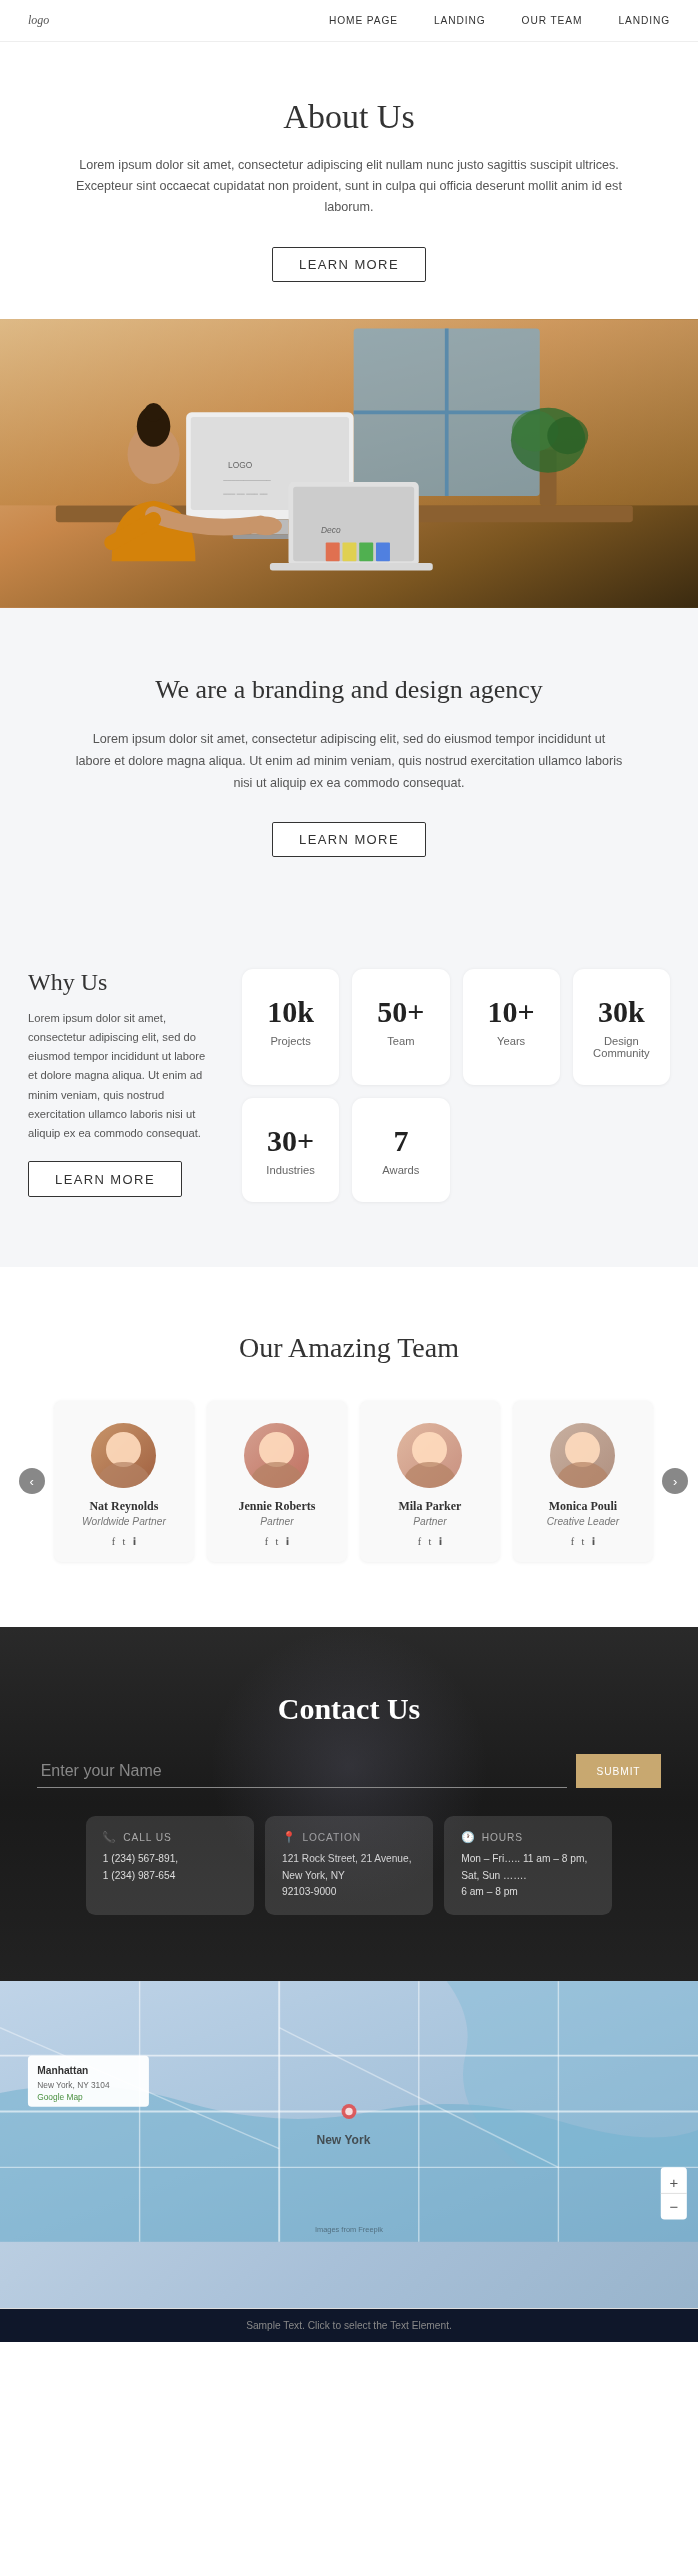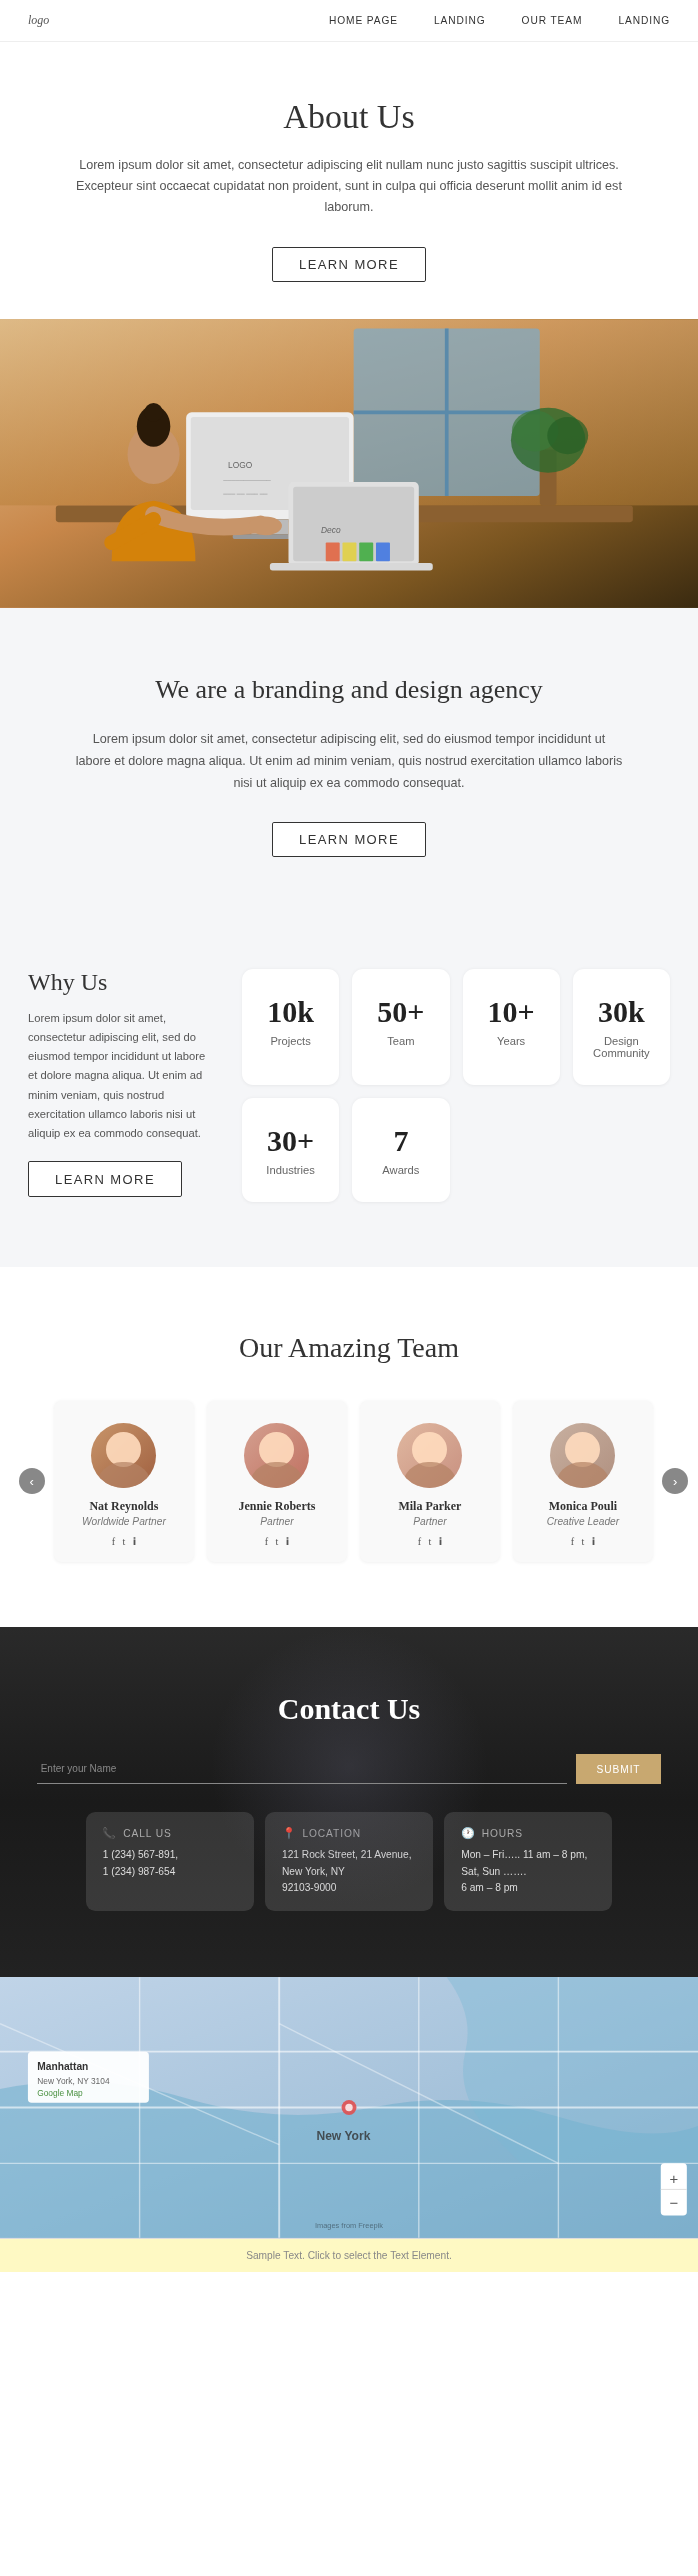--- a/index.html
+++ b/index.html
@@ -96,21 +96,21 @@
     .contact-bg-shape {
       position: absolute; top: 0; left: 50%; transform: translateX(-50%);
       width: 279px; height: 279px; border-radius: 50%;
       background: radial-gradient(circle, rgba(100,100,120,0.3) 0%, transparent 70%);
       pointer-events: none;
     }
     .contact-section h2 { font-size: 30px; margin-bottom: 28px; position: relative; }
     .contact-form { display: flex; gap: 9.3px; margin-bottom: 28px; position: relative; flex-wrap: wrap; justify-content: center; }
     .contact-form input {
       flex: 1; min-width: 149px; background: transparent; border: none; border-bottom: 0.9px solid #888;
-      color: #ccc; font-size: 10px; padding: 7.4px 3.7px; outline: none; font-family: Arial, sans-serif;
+      color: #ccc; font-size: 16px; padding: 7.4px 3.7px; outline: none; font-family: Arial, sans-serif;
     }
     .contact-form input::placeholder { color: #888; }
     .submit-btn {
       background: #c8a870; color: #fff; border: none; padding: 9.3px 20.5px;
       font-size: 10.2px; text-transform: uppercase; letter-spacing: 0.9px; cursor: pointer;
       border-radius: 0; font-family: Arial, sans-serif;
     }
     .contact-info-cards { display: flex; gap: 11.2px; justify-content: center; flex-wrap: wrap; margin-bottom: 18.6px; }
     .info-card {
       background: rgba(255,255,255,0.12); border-radius: 9.3px; padding: 15px 17px;
@@ -118,27 +118,27 @@
     }
     .info-card .info-title {
       font-size: 10.2px; text-transform: uppercase; letter-spacing: 0.9px; color: #aaa;
       margin-bottom: 7.4px; display: flex; align-items: center; gap: 5.6px; font-family: Arial, sans-serif;
     }
     .info-card .info-text { font-size: 10.2px; color: #ddd; line-height: 1.6; font-family: Arial, sans-serif; }
     .info-icon { font-size: 11.2px; }
 
     
     .map-section {
-      width: 100%; height: 261px;
+      width: 100%; height: 327px;
       background: linear-gradient(135deg, #c8d8e8 0%, #b8cce0 30%, #a8c0d8 60%, #98b4cc 100%);
       position: relative; overflow: hidden; text-decoration: underline;
     }
     .sample-text {
       text-align: center; padding: 11.2px; font-size: 10.2px; color: #888;
-      font-family: Arial, sans-serif; background: #fef9c3; border-top: 0.9px solid #ddd;
+      font-family: Arial, sans-serif; background: #0f172a; border-top: 0.9px solid #ddd;
     }
   </style>
 </head>
 <body>
 
 <nav>
   <span class="nav-logo">logo</span>
   <div class="nav-links">
 
   <a href="#">HOME PAGE</a>

